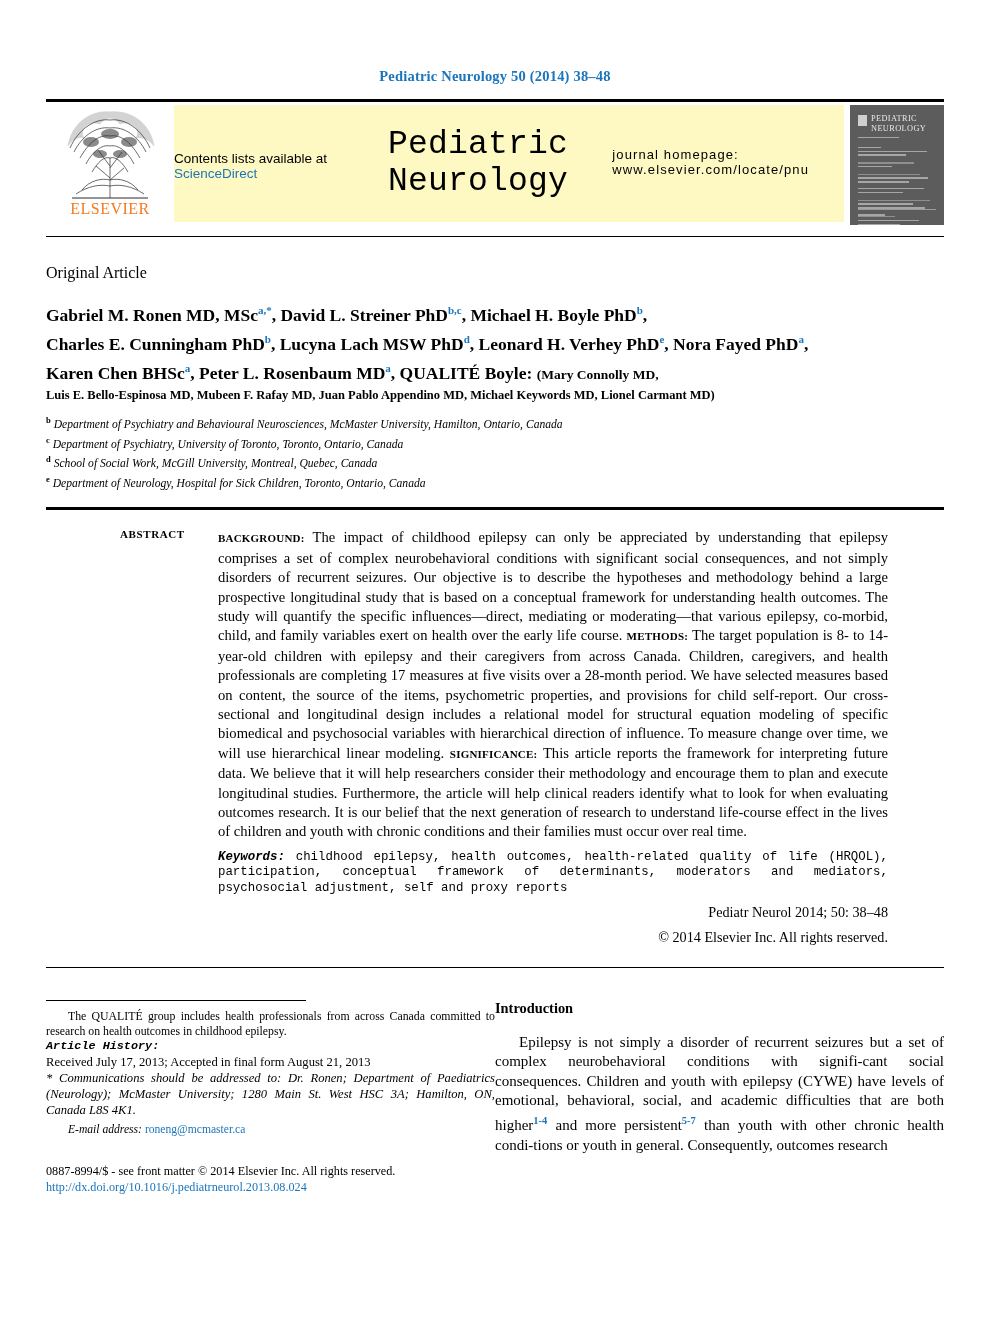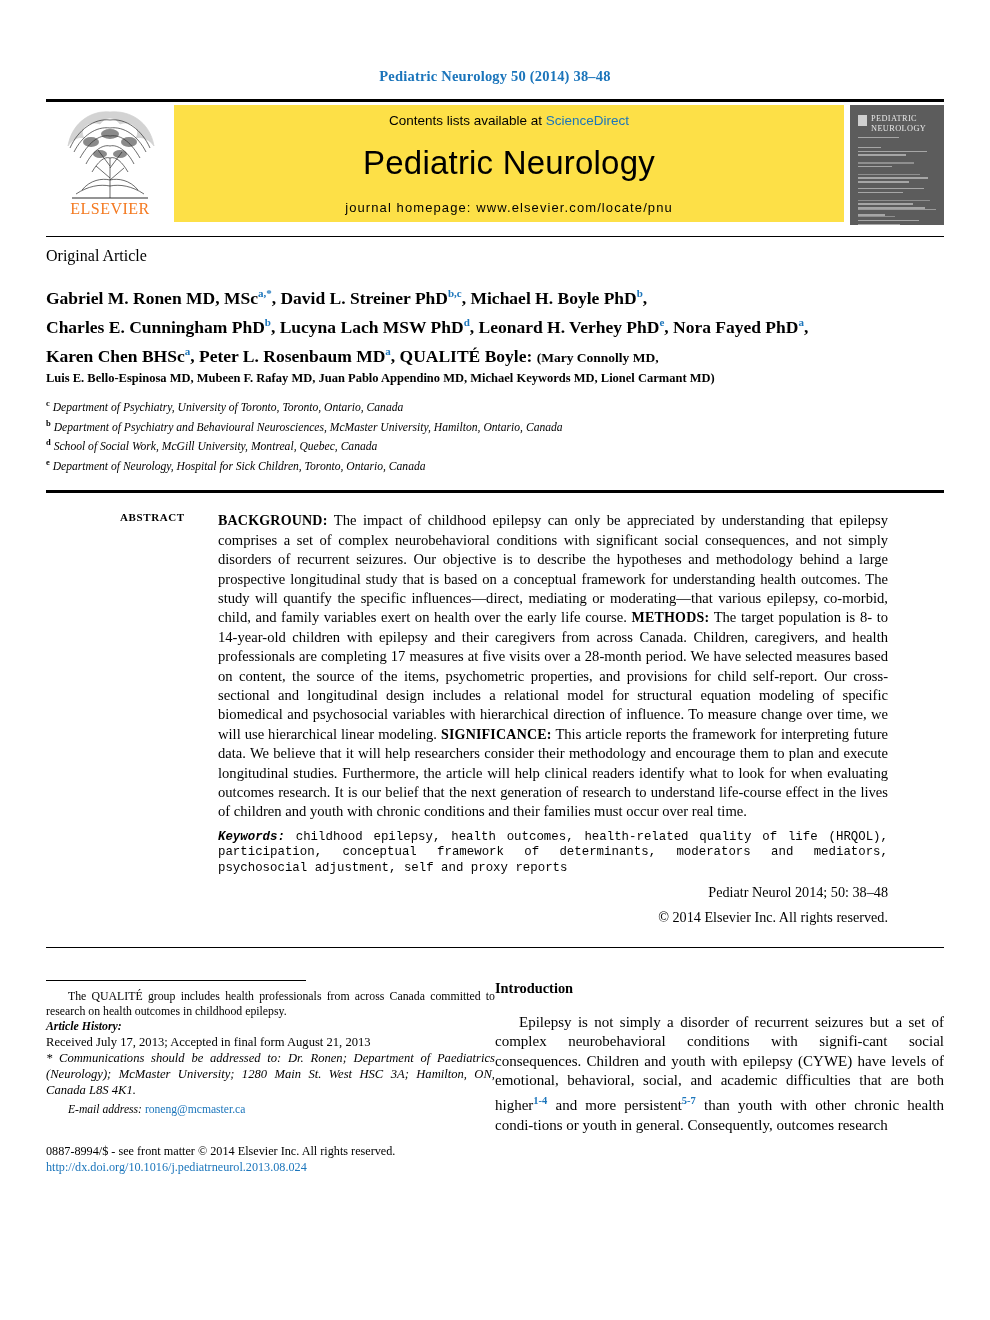--- a/index.html
+++ b/index.html
@@ -58,42 +58,43 @@
     font-family: "Liberation Serif", serif;
     font-size: 16px;
     letter-spacing: .5px;
     color: #f47920;
     font-weight: normal;
     margin-top: -2px;
   }
 
   .banner-mid {
     flex: 1 1 auto;
-    background: #fde047;
-    display: flex;
-    flex-direction: column;
+    background: #fef9c3;
+    display: flex;
+    flex-direction: row;
     align-items: center;
     justify-content: center;
     margin: 3px 0 6px 0;
   }
   .contents-line {
     font-family: "Liberation Sans", sans-serif;
     font-size: 13.5px;
     color: #000;
     margin-top: 4px;
   }
   .contents-line .sd {
     color: #1b75bb;
   }
   .journal-title {
-    font-family: Liberation Sans, sans-serif;
+    font-family: Liberation Mono, monospace;
     font-size: 33px;
     margin: 16px 0 18px 0;
     color: #000;
     letter-spacing: .2px;
+    text-align: center;
   }
   .homepage-line {
     font-family: "Liberation Sans", sans-serif;
     font-size: 13px;
     letter-spacing: 1.1px;
     color: #000;
     margin-bottom: 4px;
   }
 
   .banner-cover {
@@ -130,21 +131,21 @@
   .cover-lines { margin-top: 4px; }
   .cline { height:1.4px; background:#a6a6a6; margin-bottom:2.4px; }
   .cline.sh { background:#8f8f8f; }
   .cover-foot { position:absolute; bottom:7px; left:8px; right:8px; }
 
   
   .rule-thin { border-top: 1px solid #000; margin-top: 8px; }
   .article-type {
     font-family: "Liberation Serif", serif;
     font-size: 16px;
-    margin-top: 10px;
+    margin-top: 27px;
   }
   .article-title {
     font-family: "Liberation Serif", serif;
     font-weight: bold;
     font-size: 25.5px;
     line-height: 31px;
     margin-top: 12px;
     letter-spacing: -.1px;
   }
 
@@ -200,21 +201,21 @@
   }
   .abs-p {
     text-align: justify;
     font-family: "Liberation Serif", serif;
     font-size: 14.6px;
     line-height: 19.4px;
   }
   .abs-p .sect {
     font-variant: small-caps;
     font-weight: bold;
-    font-size: 14px;
+    font-size: 11px;
     letter-spacing: .2px;
   }
   .keywords {
     margin-top: 8px;
     text-align: justify;
     font-family: Liberation Mono, monospace;
     font-size: 12.4px;
     line-height: 15.6px;
   }
   .keywords .kw-lab { font-style: italic; font-weight: bold; }
@@ -236,21 +237,21 @@
     flex: 1 1 0;
     min-width: 0;
   }
   .foot-rule { border-top: 1px solid #000; width: 58%; margin-bottom: 8px; }
   .footnote {
     font-family: "Liberation Serif", serif;
     font-size: 11.8px;
     line-height: 15px;
     text-align: justify;
   }
-  .footnote .ital { font-style: italic; font-weight: bold; }
+  .footnote .ital { font-style: italic; font-weight: bold; font-family: Liberation Mono, monospace; }
   .footnote .ital-n { font-style: italic; }
   .link { color: #1b75bb; }
   .indent { text-indent: 22px; display: block; }
   .hist-line { font-size: 12.6px; line-height: 16px; }
   .comm-line { font-size: 12.6px; line-height: 16px; text-align: justify; font-style: italic; }
   .email-line { font-size: 11.6px; margin-top: 4px; padding-left: 22px; }
 
   .copyright-block {
     margin-top: 26px;
     font-family: "Liberation Serif", serif;
@@ -366,22 +367,22 @@
 
 
   <div class="authors">
     <div><span>Gabriel M. Ronen MD, MSc</span><sup>a,*</sup><span>, David L. Streiner PhD</span><sup>b,c</sup><span>, Michael H. Boyle PhD</span><sup>b</sup><span>,</span></div>
     <div><span>Charles E. Cunningham PhD</span><sup>b</sup><span>, Lucyna Lach MSW PhD</span><sup>d</sup><span>, Leonard H. Verhey PhD</span><sup>e</sup><span>, Nora Fayed PhD</span><sup>a</sup><span>,</span></div>
     <div><span>Karen Chen  BHSc</span><sup>a</sup><span>, Peter L. Rosenbaum MD</span><sup>a</sup><span>, QUALITÉ Boyle:</span> <span class="qualite-sub">(Mary Connolly MD,</span></div>
     <div class="qualite-line2">Luis E. Bello-Espinosa MD, Mubeen F. Rafay MD, Juan Pablo Appendino MD, Michael Keywords MD, Lionel Carmant MD)</div>
   </div>
 
   <div class="affils">
+    <div><sup>b</sup> <span>Department of Psychiatry and Behavioural Neurosciences, McMaster University, Hamilton, Ontario, Canada</span></div>
     <div><sup>c</sup> <span>Department of Psychiatry, University of Toronto, Toronto, Ontario, Canada</span></div>
-    <div><sup>b</sup> <span>Department of Psychiatry and Behavioural Neurosciences, McMaster University, Hamilton, Ontario, Canada</span></div>
     <div><sup>d</sup> <span>School of Social Work, McGill University, Montreal, Quebec, Canada</span></div>
     <div><sup>e</sup> <span>Department of Neurology, Hospital for Sick Children, Toronto, Ontario, Canada</span></div>
   </div>
 
   <div class="abs-rule-top"></div>
 
   <div class="abstract-wrap">
     <div class="abs-label-col">
       <div class="abs-label">ABSTRACT</div>
     </div>

